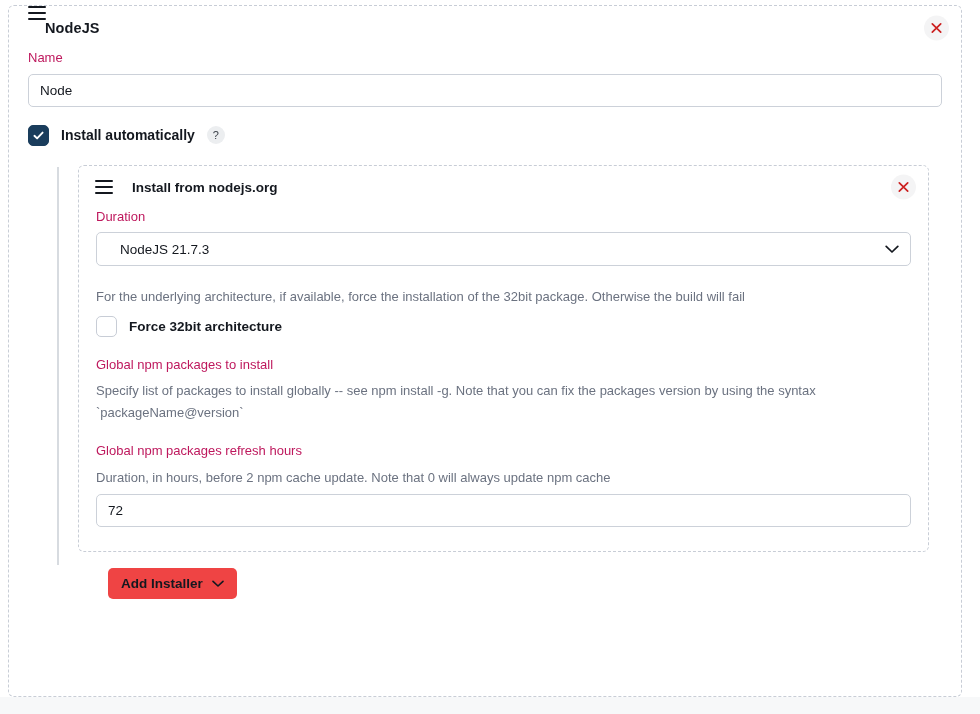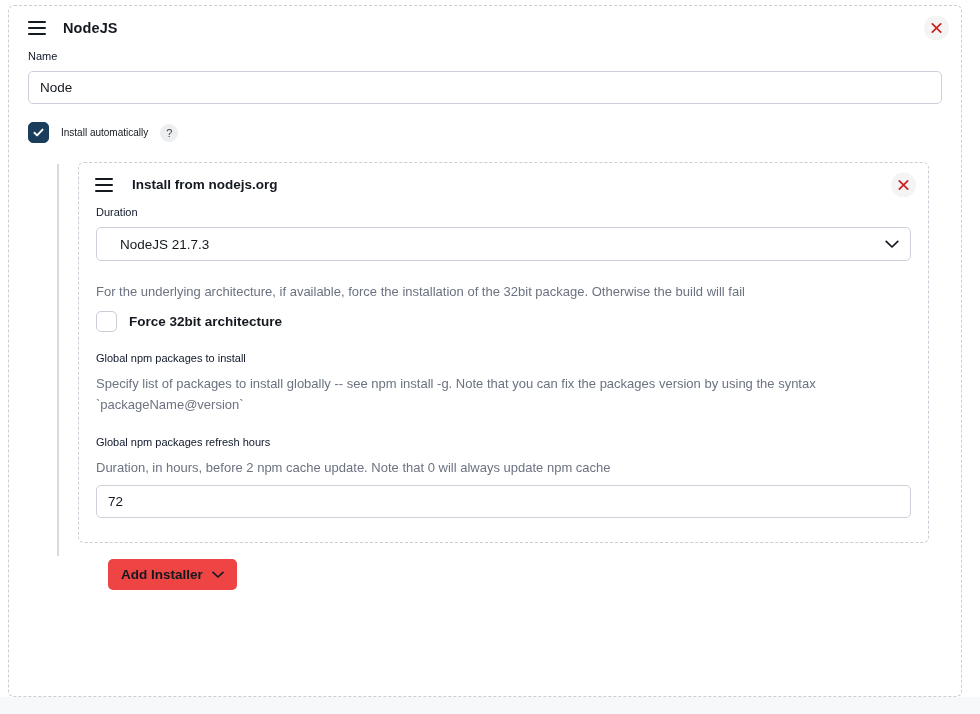--- a/index.html
+++ b/index.html
@@ -32,24 +32,25 @@
     left: 0;
     top: 697px;
     width: 980px;
     height: 17px;
     background: #f7f8f9;
   }
 
   
   .panel-header {
     display: flex;
-    align-items: center;
+    align-items: flex-start;
     height: 44px;
     padding: 0 10px 0 19px;
     position: relative;
+    flex-direction: column;
   }
   .drag-handle {
     width: 18px;
     height: 14px;
     display: flex;
     flex-direction: column;
     justify-content: space-between;
     cursor: grab;
     flex: 0 0 auto;
   }
@@ -80,22 +81,22 @@
     display: flex;
     align-items: center;
     justify-content: center;
     cursor: pointer;
     padding: 0;
   }
   .close-btn svg { display: block; }
 
   
   .field-label {
-    font-size: 11px;
-    color: #0f172a;
+    font-size: 13px;
+    color: #be185d;
     margin: 0 0 8px 0;
     line-height: 1.2;
   }
   .field-label.bold { font-weight: normal; }
 
   .text-input {
     display: block;
     width: 100%;
     height: 33px;
     border: 1px solid #ccd1d9;
@@ -130,23 +131,23 @@
     display: flex;
     align-items: center;
     justify-content: center;
     cursor: pointer;
   }
   .cbox.checked { background: #1a3d5c; border: 1px solid #1a3d5c; }
   .cbox.unchecked { background: #fff; border: 1.5px solid #c8cdd6; }
   .cbox svg { display: block; }
   .check-label {
     margin-left: 12px;
-    font-size: 10px;
-    color: #14181f;
-    font-weight: normal;
+    font-size: 14px;
+    color: #14181f;
+    font-weight: bold;
   }
   .check-label.bold { font-weight: bold; font-size: 13.5px; }
   .help-badge {
     margin-left: 12px;
     width: 18px;
     height: 18px;
     border-radius: 50%;
     background: #eceef0;
     color: #3b4149;
     font-size: 11px;

